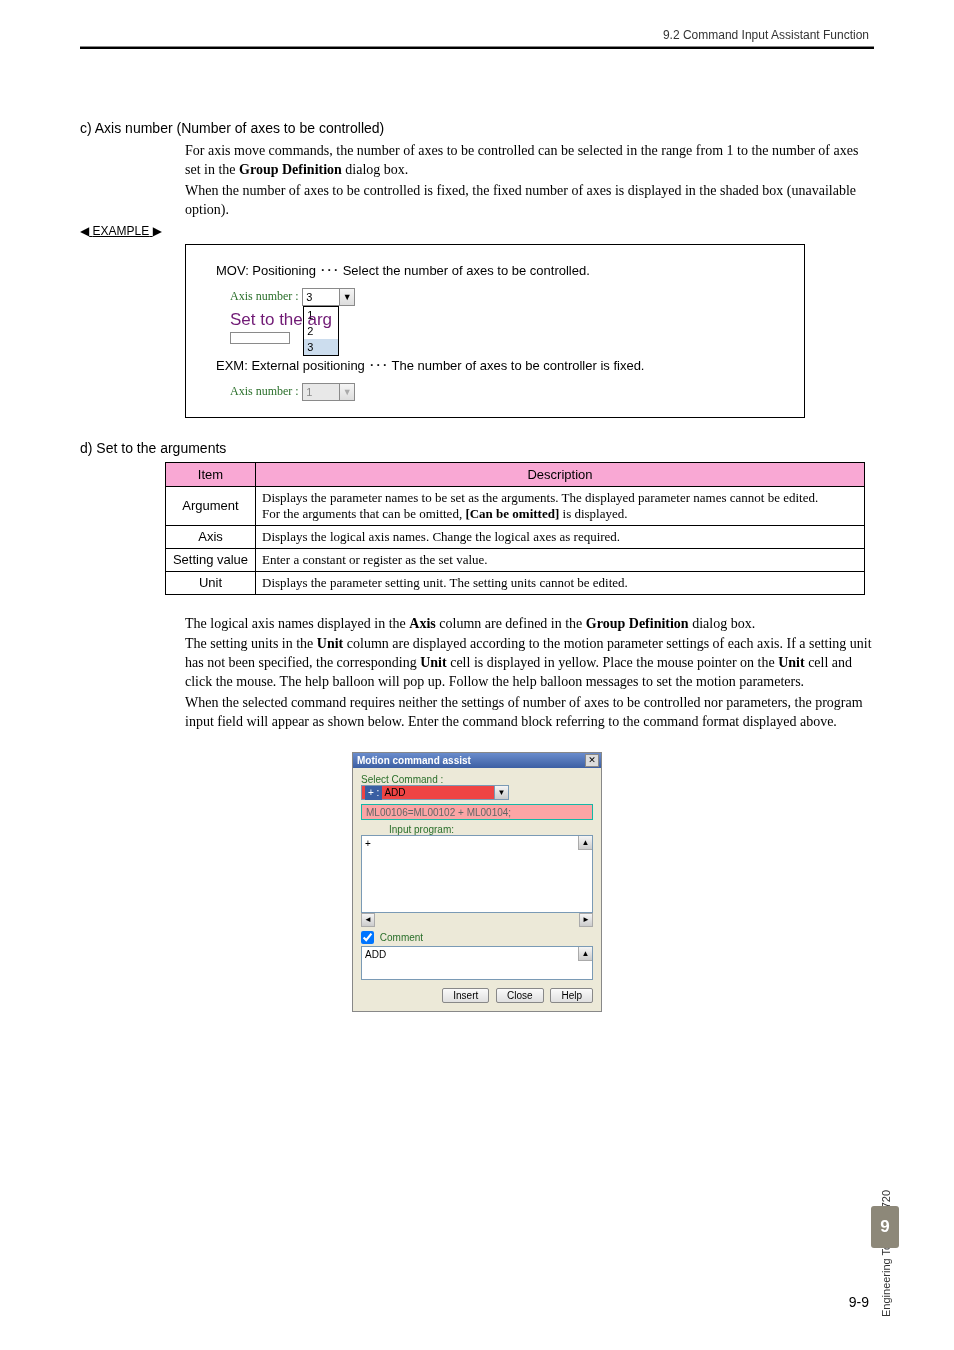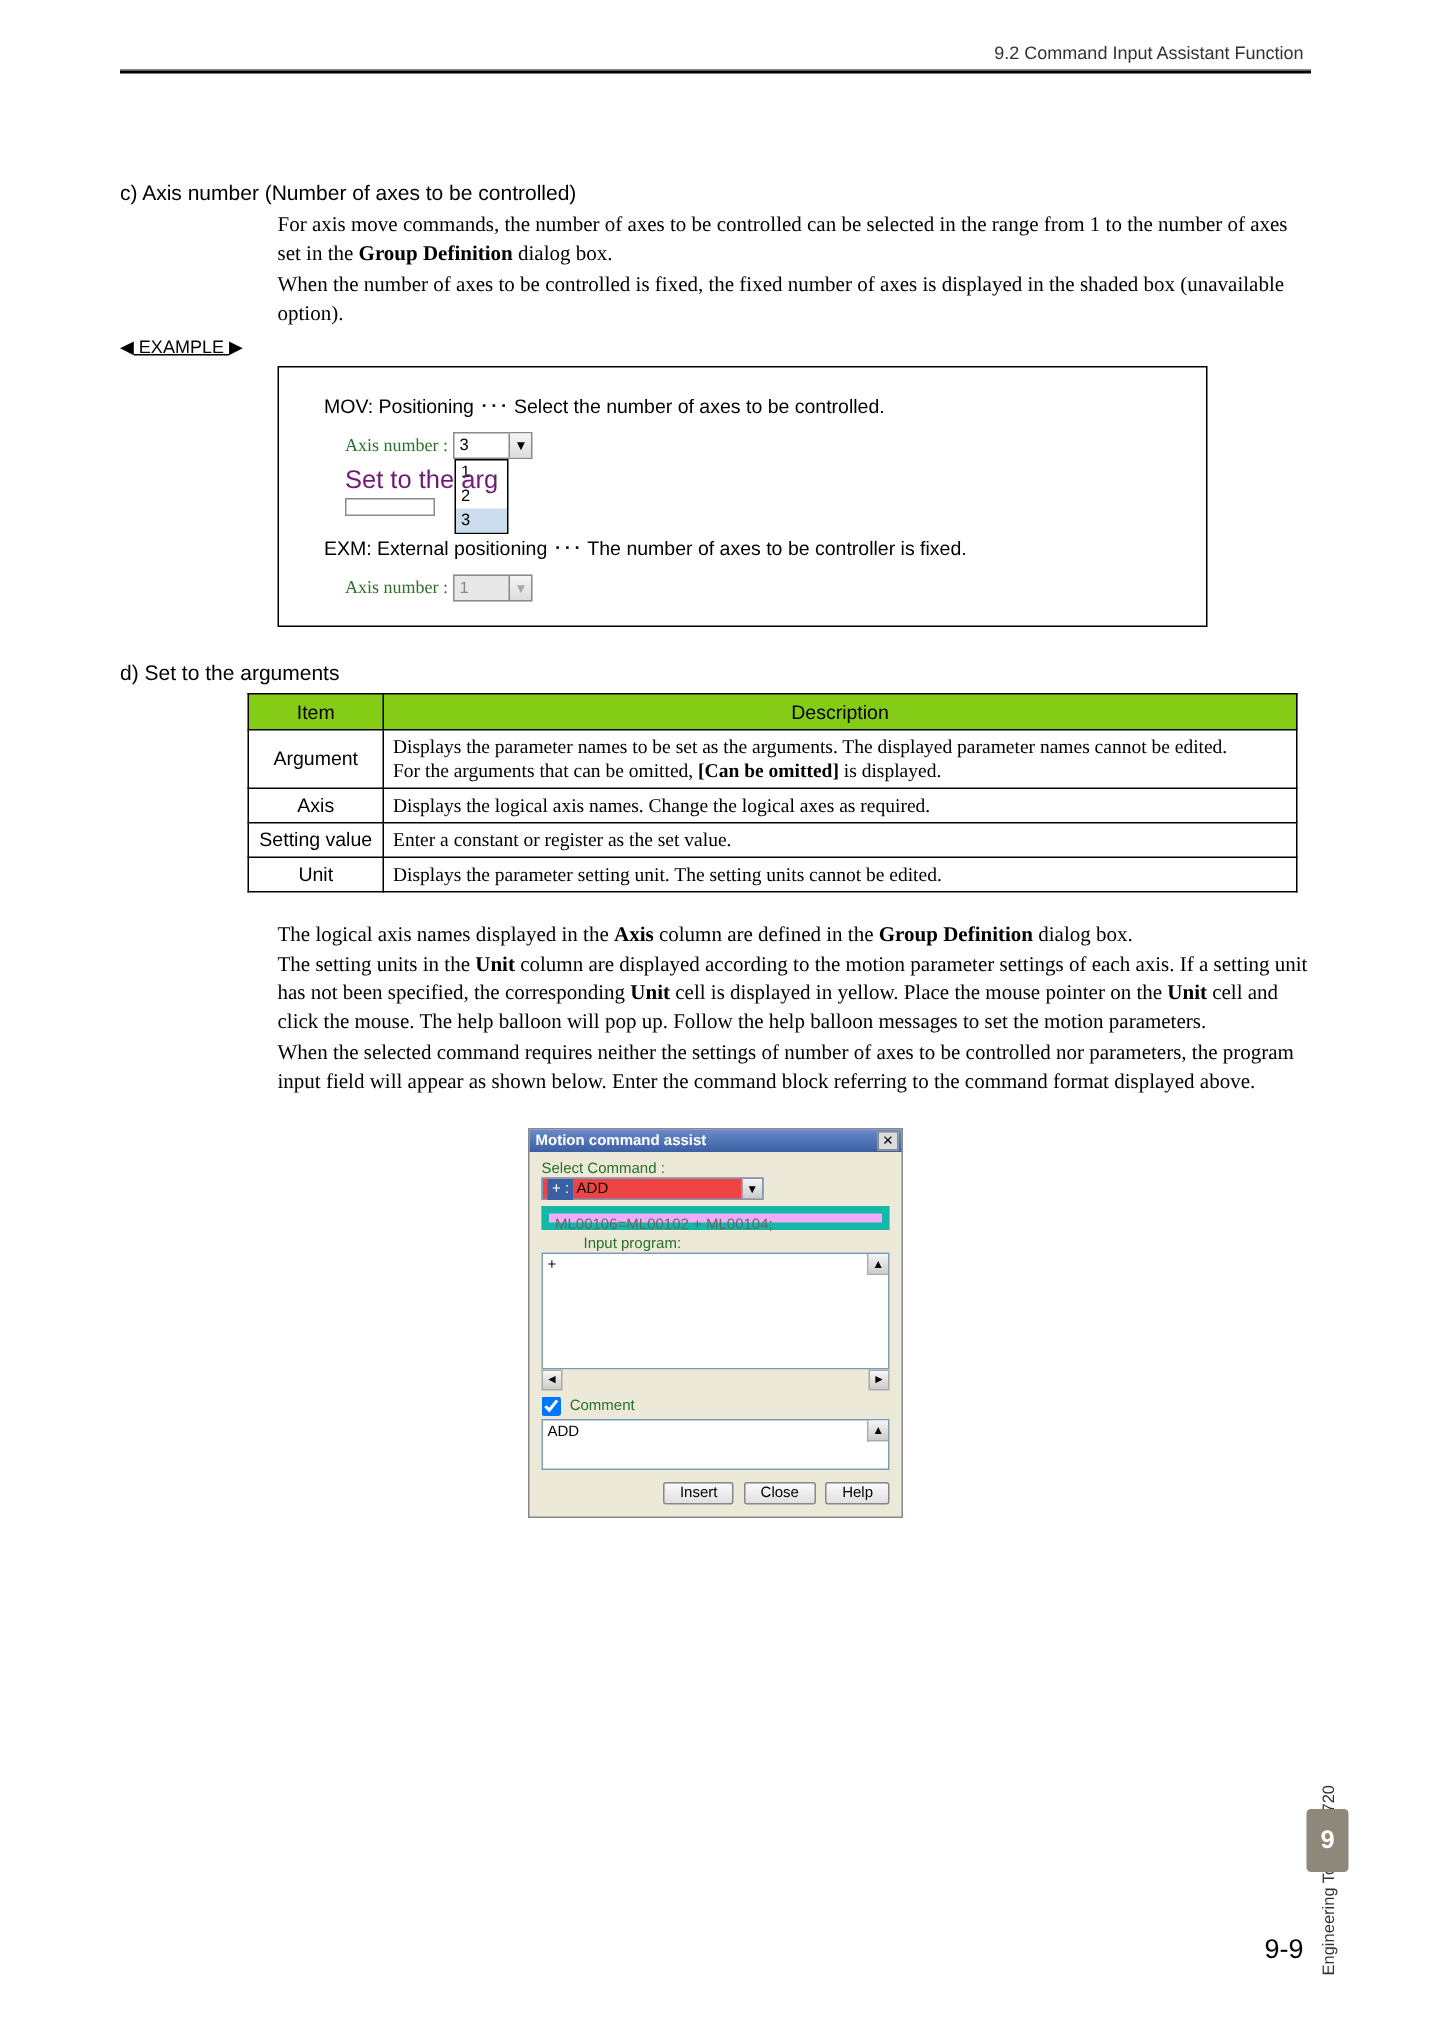--- a/index.html
+++ b/index.html
@@ -127,21 +127,21 @@
     color: #666;
   }
 
   table.desc {
     border-collapse: collapse;
     margin-left: 85px;
     width: 700px;
     font-size: 13px;
   }
   table.desc th {
-    background: #84cc16;
+    background: #f9a8d4;
     border: 1px solid #000;
     font-family: Arial, sans-serif;
     font-weight: normal;
     padding: 4px 6px;
     text-align: center;
   }
   table.desc td {
     border: 1px solid #000;
     padding: 3px 6px;
     vertical-align: middle;
@@ -207,22 +207,22 @@
     position: absolute;
     right: 0; top: 0;
     width: 14px; height: 13px;
     background: linear-gradient(#f5f5f5,#ccc);
     border-left: 1px solid #7a9ab5;
     text-align: center;
     font-size: 8px;
     line-height: 13px;
   }
   .dlg .cmdfmt {
-    border: 5px solid #14b8a6;
-    background: #f0abfc;
+    border: 1px solid #14b8a6;
+    background: #fca5a5;
     padding: 2px 4px;
     height: 16px;
     font-size: 10px;
     color: #666;
     margin-top: 3px;
   }
   .dlg .lbl2 { color: #2a6f2a; margin-top: 4px; padding-left: 28px; }
   .dlg .multiline {
     border: 1px solid #7a9ab5;
     background: #fff;
@@ -312,21 +312,21 @@
     font-weight: bold;
     text-align: center;
     line-height: 42px;
     border-radius: 3px;
   }
   .page-num {
     position: absolute;
     right: 85px;
     bottom: 40px;
     font-family: Arial, sans-serif;
-    font-size: 18px;
+    font-size: 14px;
   }
 </style>
 </head>
 <body>
 
 <div class="header-text">9.2  Command Input Assistant Function</div>
 <div class="header-line"></div>
 
 <div class="content">
 

